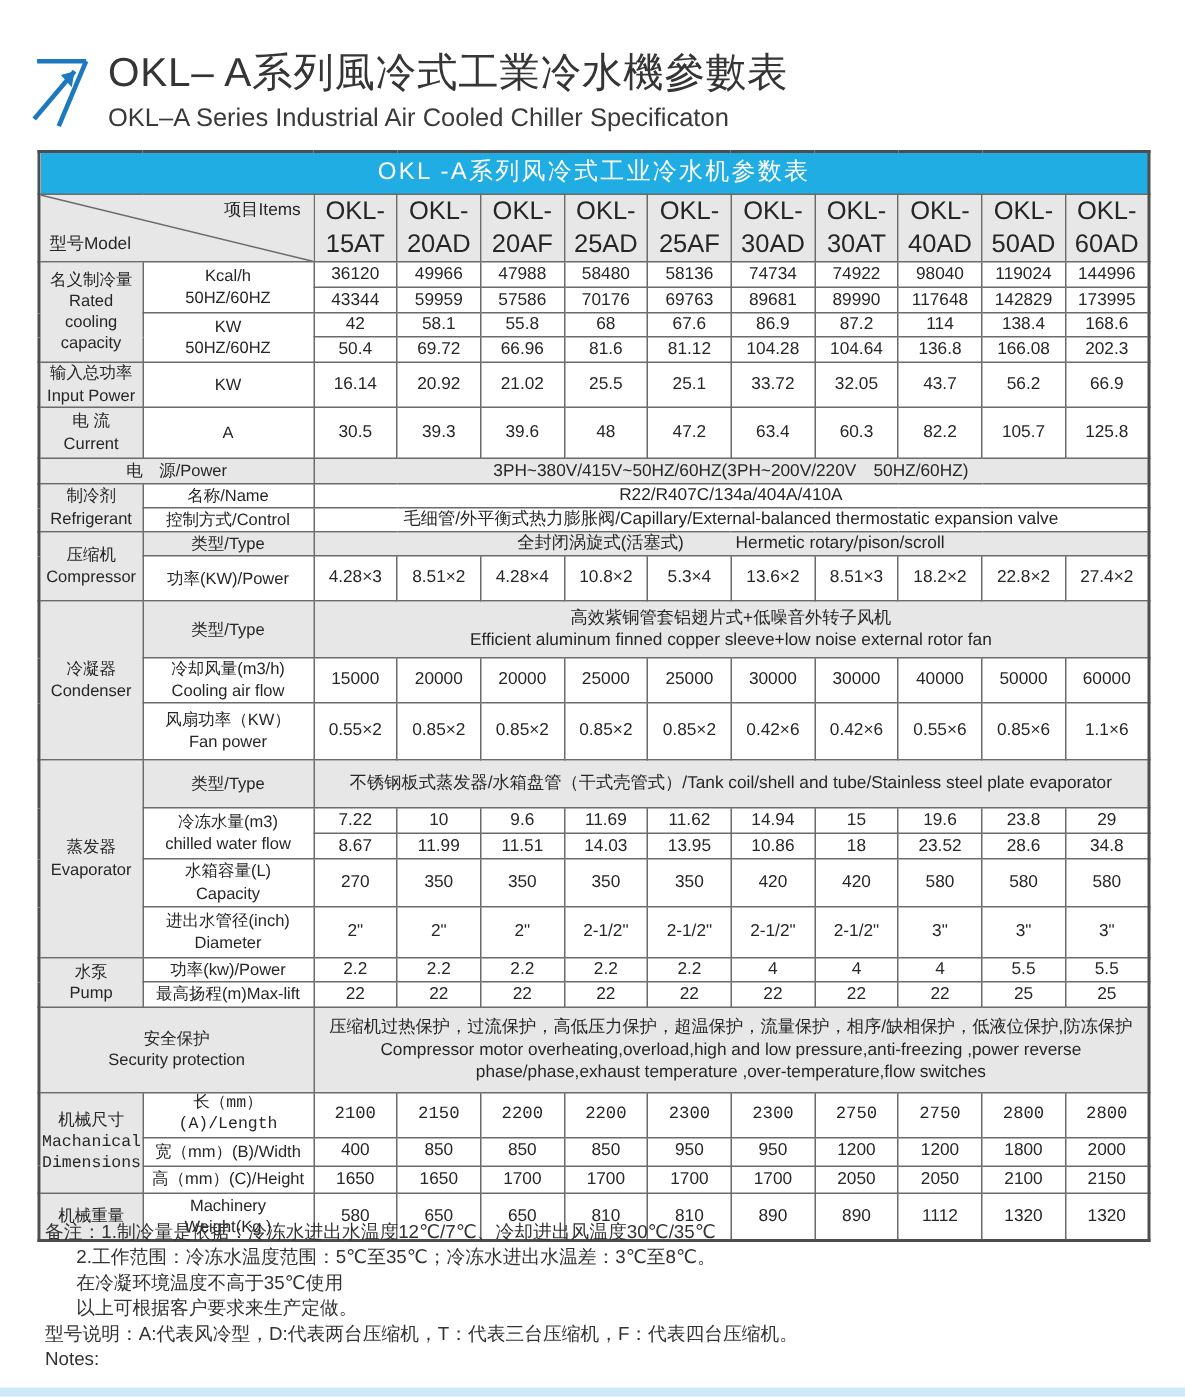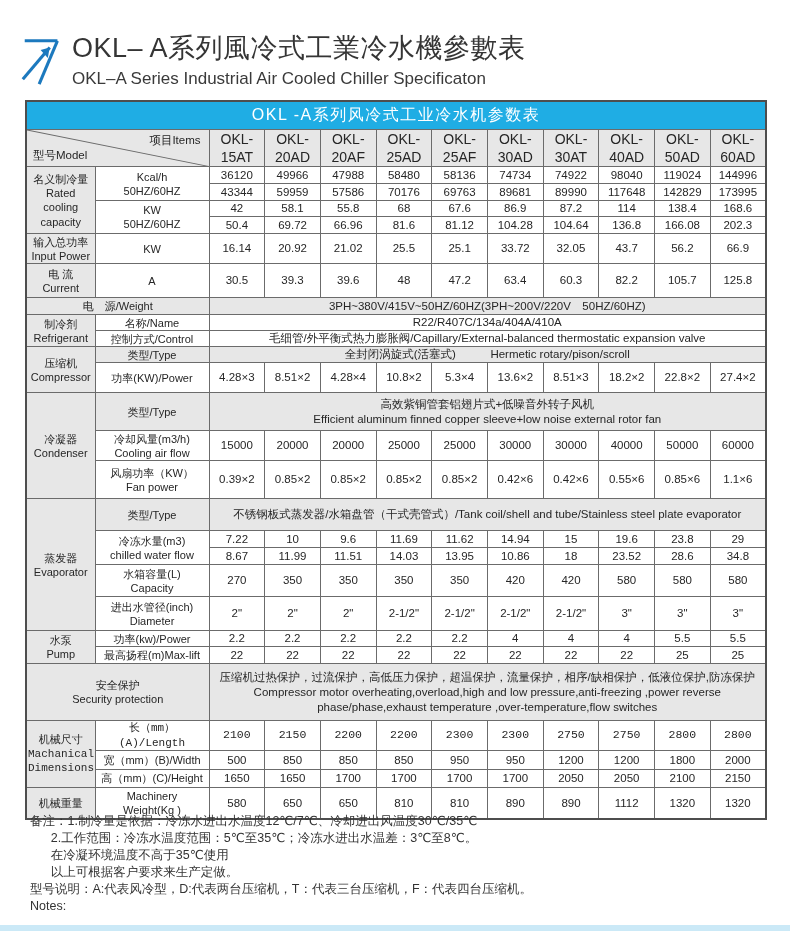--- a/index.html
+++ b/index.html
@@ -20,21 +20,21 @@
   col.c1{width:69px;} col.c2{width:114px;}
   td{
     border:1px solid #6b6b6b;text-align:center;vertical-align:middle;
     font-size:11px;line-height:1.3;color:#262626;padding:0 1px;background:#ffffff;
     overflow:hidden;
   }
   td.title{
     background:var(--accent,#1FADE4);color:#ffffff;font-size:16px;
     letter-spacing:1.5px;font-weight:400;height:27px;
   }
-  td.model{background:var(--cellgray,#E7E7E7);font-size:14px;margin-top:20px;}
+  td.model{background:var(--cellgray,#E7E7E7);font-size:17px;margin-top:20px;}
   td.cat,td.cat2,td.corner{background:var(--cellgray,#E7E7E7);}
   tr.gray td{background:var(--cellgray,#E7E7E7);}
   td.span{font-size:11.5px;}
   td.item{font-size:11px;margin-left:27px;}
   td.val{font-size:11.5px;}
   
   td.corner{position:relative;padding:0;}
   .corner-svg{position:absolute;left:0;top:0;width:100%;height:100%;}
   .corner-model{position:absolute;left:6px;bottom:3px;font-size:11.5px;}
   .corner-items{position:absolute;right:8px;top:3px;font-size:11.5px;}
@@ -172,21 +172,21 @@
           <td class="val">39.6</td>
           <td class="val">48</td>
           <td class="val">47.2</td>
           <td class="val">63.4</td>
           <td class="val">60.3</td>
           <td class="val">82.2</td>
           <td class="val">105.7</td>
           <td class="val">125.8</td>
         </tr>
         <tr class="gray" style="height: 17px;">
-          <td class="cat2" colspan="2">电　源/Weight</td>
+          <td class="cat2" colspan="2">电　源/Power</td>
           <td class="span" colspan="10">3PH~380V/415V~50HZ/60HZ(3PH~200V/220V　50HZ/60HZ)</td>
         </tr>
         <tr style="height: 16px;">
           <td class="cat" rowspan="2">制冷剂<br>Refrigerant</td>
           <td class="item">名称/Name</td>
           <td class="span" colspan="10">R22/R407C/134a/404A/410A</td>
         </tr>
         <tr style="height: 16px;">
           <td class="item">控制方式/Control</td>
           <td class="span" colspan="10">毛细管/外平衡式热力膨胀阀/Capillary/External-balanced thermostatic expansion valve</td>
@@ -222,21 +222,21 @@
           <td class="val">25000</td>
           <td class="val">25000</td>
           <td class="val">30000</td>
           <td class="val">30000</td>
           <td class="val">40000</td>
           <td class="val">50000</td>
           <td class="val">60000</td>
         </tr>
         <tr style="height: 38px;">
           <td class="item">风扇功率（KW）<br>Fan power</td>
-          <td class="val">0.39×2</td>
+          <td class="val">0.55×2</td>
           <td class="val">0.85×2</td>
           <td class="val">0.85×2</td>
           <td class="val">0.85×2</td>
           <td class="val">0.85×2</td>
           <td class="val">0.42×6</td>
           <td class="val">0.42×6</td>
           <td class="val">0.55×6</td>
           <td class="val">0.85×6</td>
           <td class="val">1.1×6</td>
         </tr>
@@ -336,21 +336,21 @@
           <td class="val">2200</td>
           <td class="val">2300</td>
           <td class="val">2300</td>
           <td class="val">2750</td>
           <td class="val">2750</td>
           <td class="val">2800</td>
           <td class="val">2800</td>
         </tr>
         <tr style="height: 19px;">
           <td class="item">宽（mm）(B)/Width</td>
-          <td class="val">500</td>
+          <td class="val">400</td>
           <td class="val">850</td>
           <td class="val">850</td>
           <td class="val">850</td>
           <td class="val">950</td>
           <td class="val">950</td>
           <td class="val">1200</td>
           <td class="val">1200</td>
           <td class="val">1800</td>
           <td class="val">2000</td>
         </tr>

